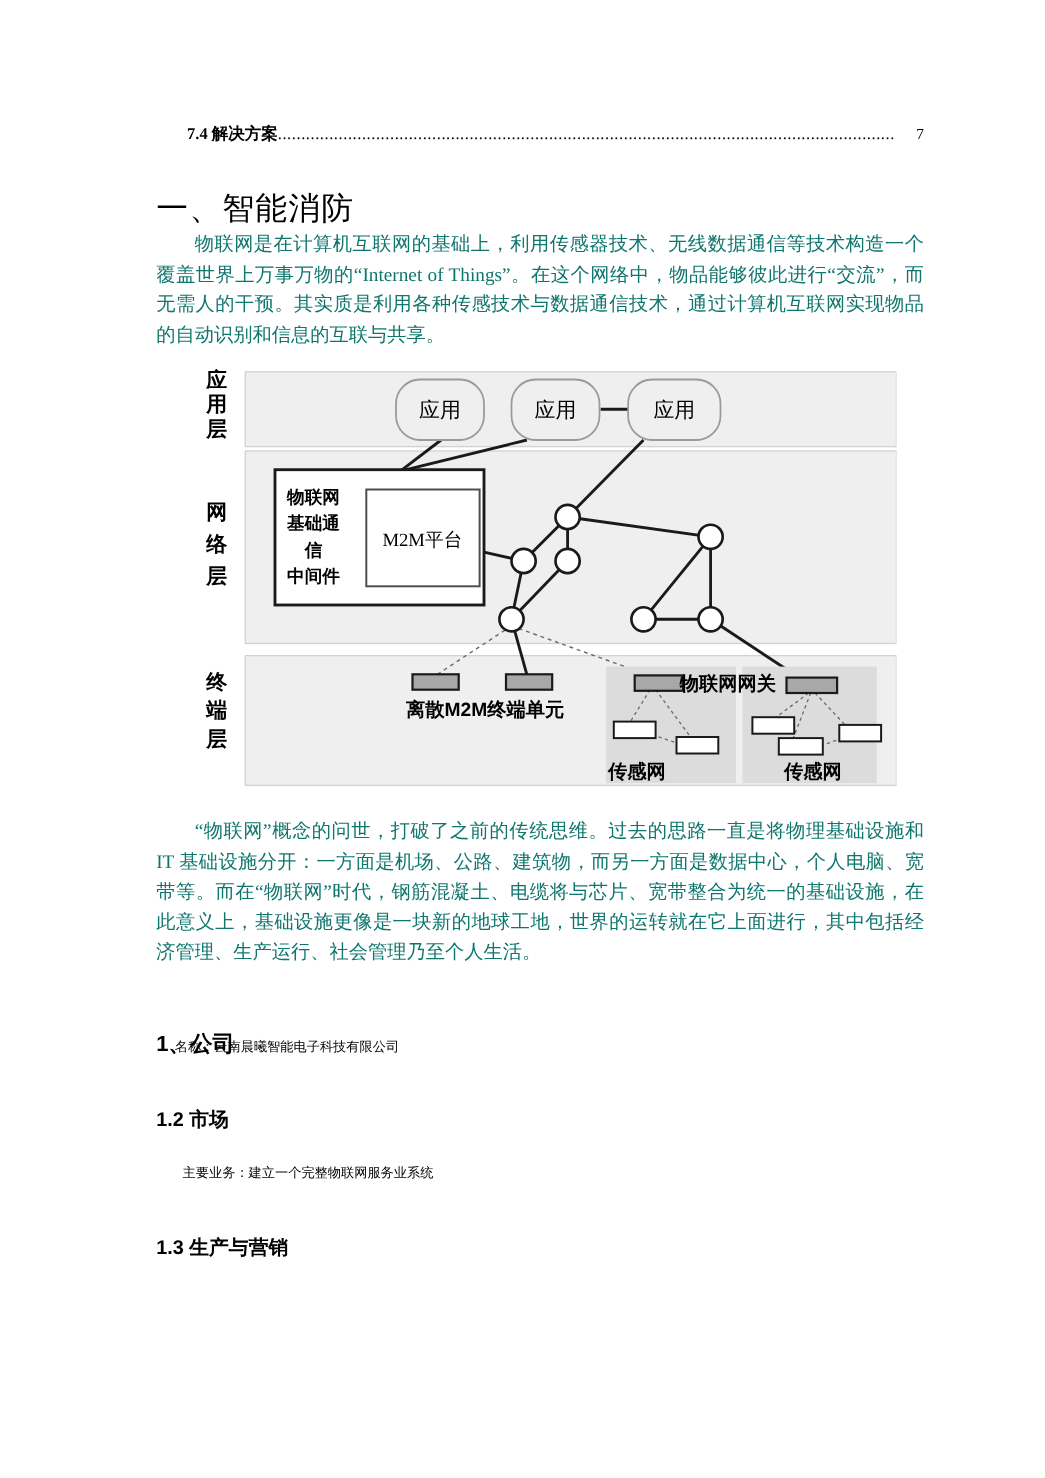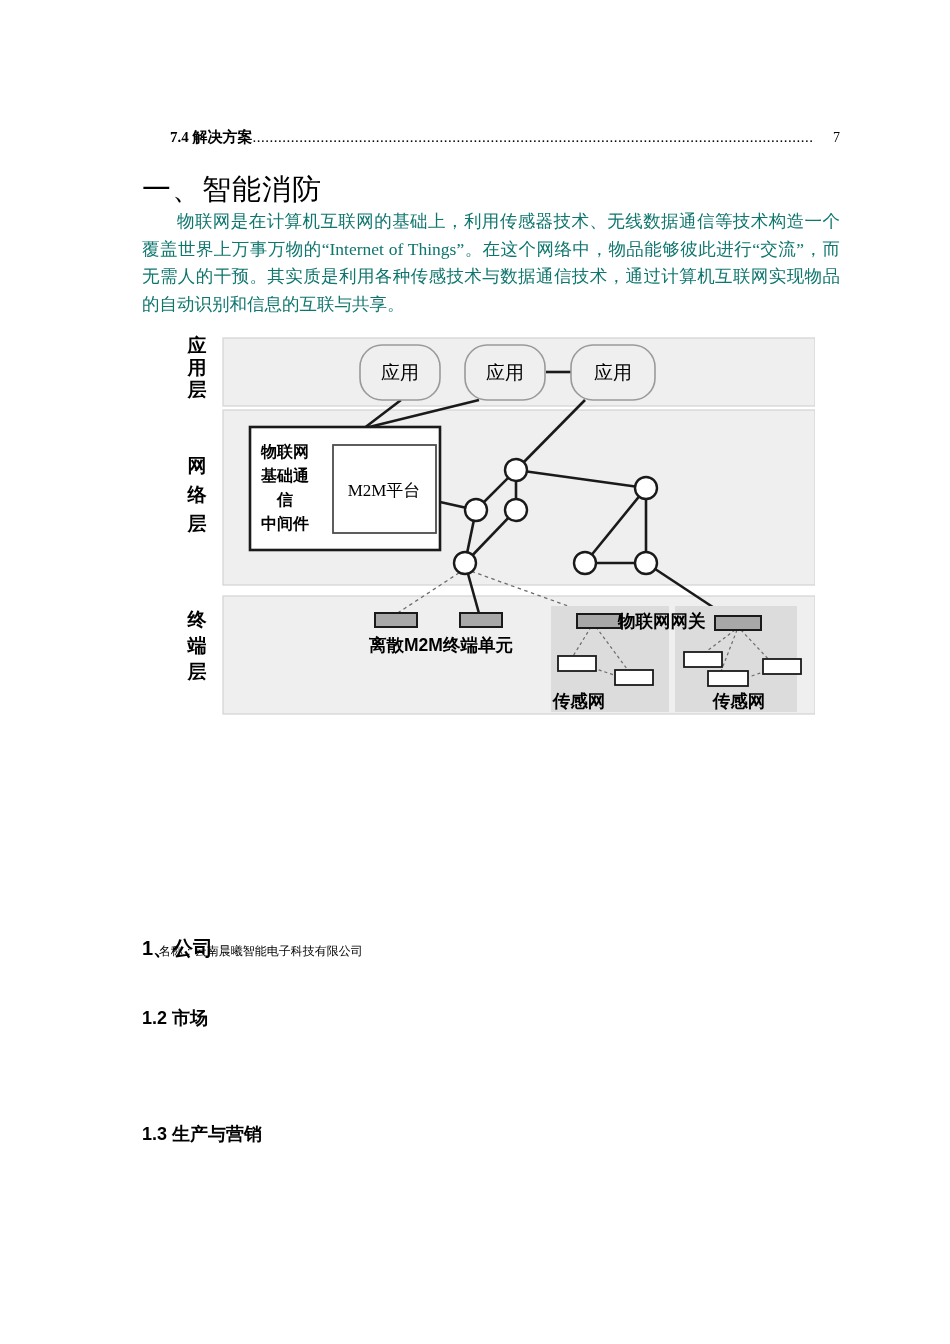--- a/index.html
+++ b/index.html
@@ -28,21 +28,20 @@
     position: absolute;
     left: 170px;
     top: 112px;
     width: 670px;
     display: flex;
     align-items: baseline;
     font-family: "Liberation Serif", serif;
     font-size: 15px;
     font-weight: bold;
     white-space: nowrap;
-    margin-top: 16px;
   }
   .toc-title { flex: 0 0 auto; }
   .toc-dots {
     flex: 1 1 auto;
     overflow: hidden;
     white-space: nowrap;
     font-size: 15px;
     letter-spacing: 0.5px;
     margin: 0 0px;
     color: #000;
@@ -224,24 +223,26 @@
       <line x1="571" y1="348" x2="594" y2="340" stroke="#6b6b6b" stroke-width="1.2" stroke-dasharray="3,3"></line>
       <rect x="540" y="286" width="46" height="14" fill="#a8a8a8" stroke="#1a1a1a" stroke-width="2"></rect>
       <rect x="509" y="322" width="38" height="15" fill="#ffffff" stroke="#1a1a1a" stroke-width="1.8"></rect>
       <rect x="533" y="341" width="40" height="15" fill="#ffffff" stroke="#1a1a1a" stroke-width="1.8"></rect>
       <rect x="588" y="329" width="38" height="15" fill="#ffffff" stroke="#1a1a1a" stroke-width="1.8"></rect>
       <text x="564" y="377" text-anchor="middle" font-family="Liberation Sans, DejaVu Sans, sans-serif" font-size="17.5" font-weight="bold" fill="#000">传感网</text>
 
     </svg>
   </div>
 
+  <div class="para indent" style="left:142px; top:742px; width:698px;">“物联网”概念的问世，打破了之前的传统思维。过去的思路一直是将物理基础设施和 IT 基础设施分开：一方面是机场、公路、建筑物，而另一方面是数据中心，个人电脑、宽带等。而在“物联网”时代，钢筋混凝土、电缆将与芯片、宽带整合为统一的基础设施，在此意义上，基础设施更像是一块新的地球工地，世界的运转就在它上面进行，其中包括经济管理、生产运行、社会管理乃至个人生活。</div>
 
   <div class="sub-h big" style="left:142px; top:899px;">1、公司</div>
 
   <div class="plain-line" style="left:142px; top:938px; text-indent:1.4em;">名称：云南晨曦智能电子科技有限公司</div>
 
   <div class="sub-h" style="left:142px; top:970px;">1.2 市场</div>
 
 
+  <div class="plain-line" style="left:142px; top:1053px; text-indent:2em;">主要业务：建立一个完整物联网服务业系统</div>
 
   <div class="sub-h" style="left:142px; top:1086px;">1.3 生产与营销</div>
 
 </div>
 
 </body></html>

